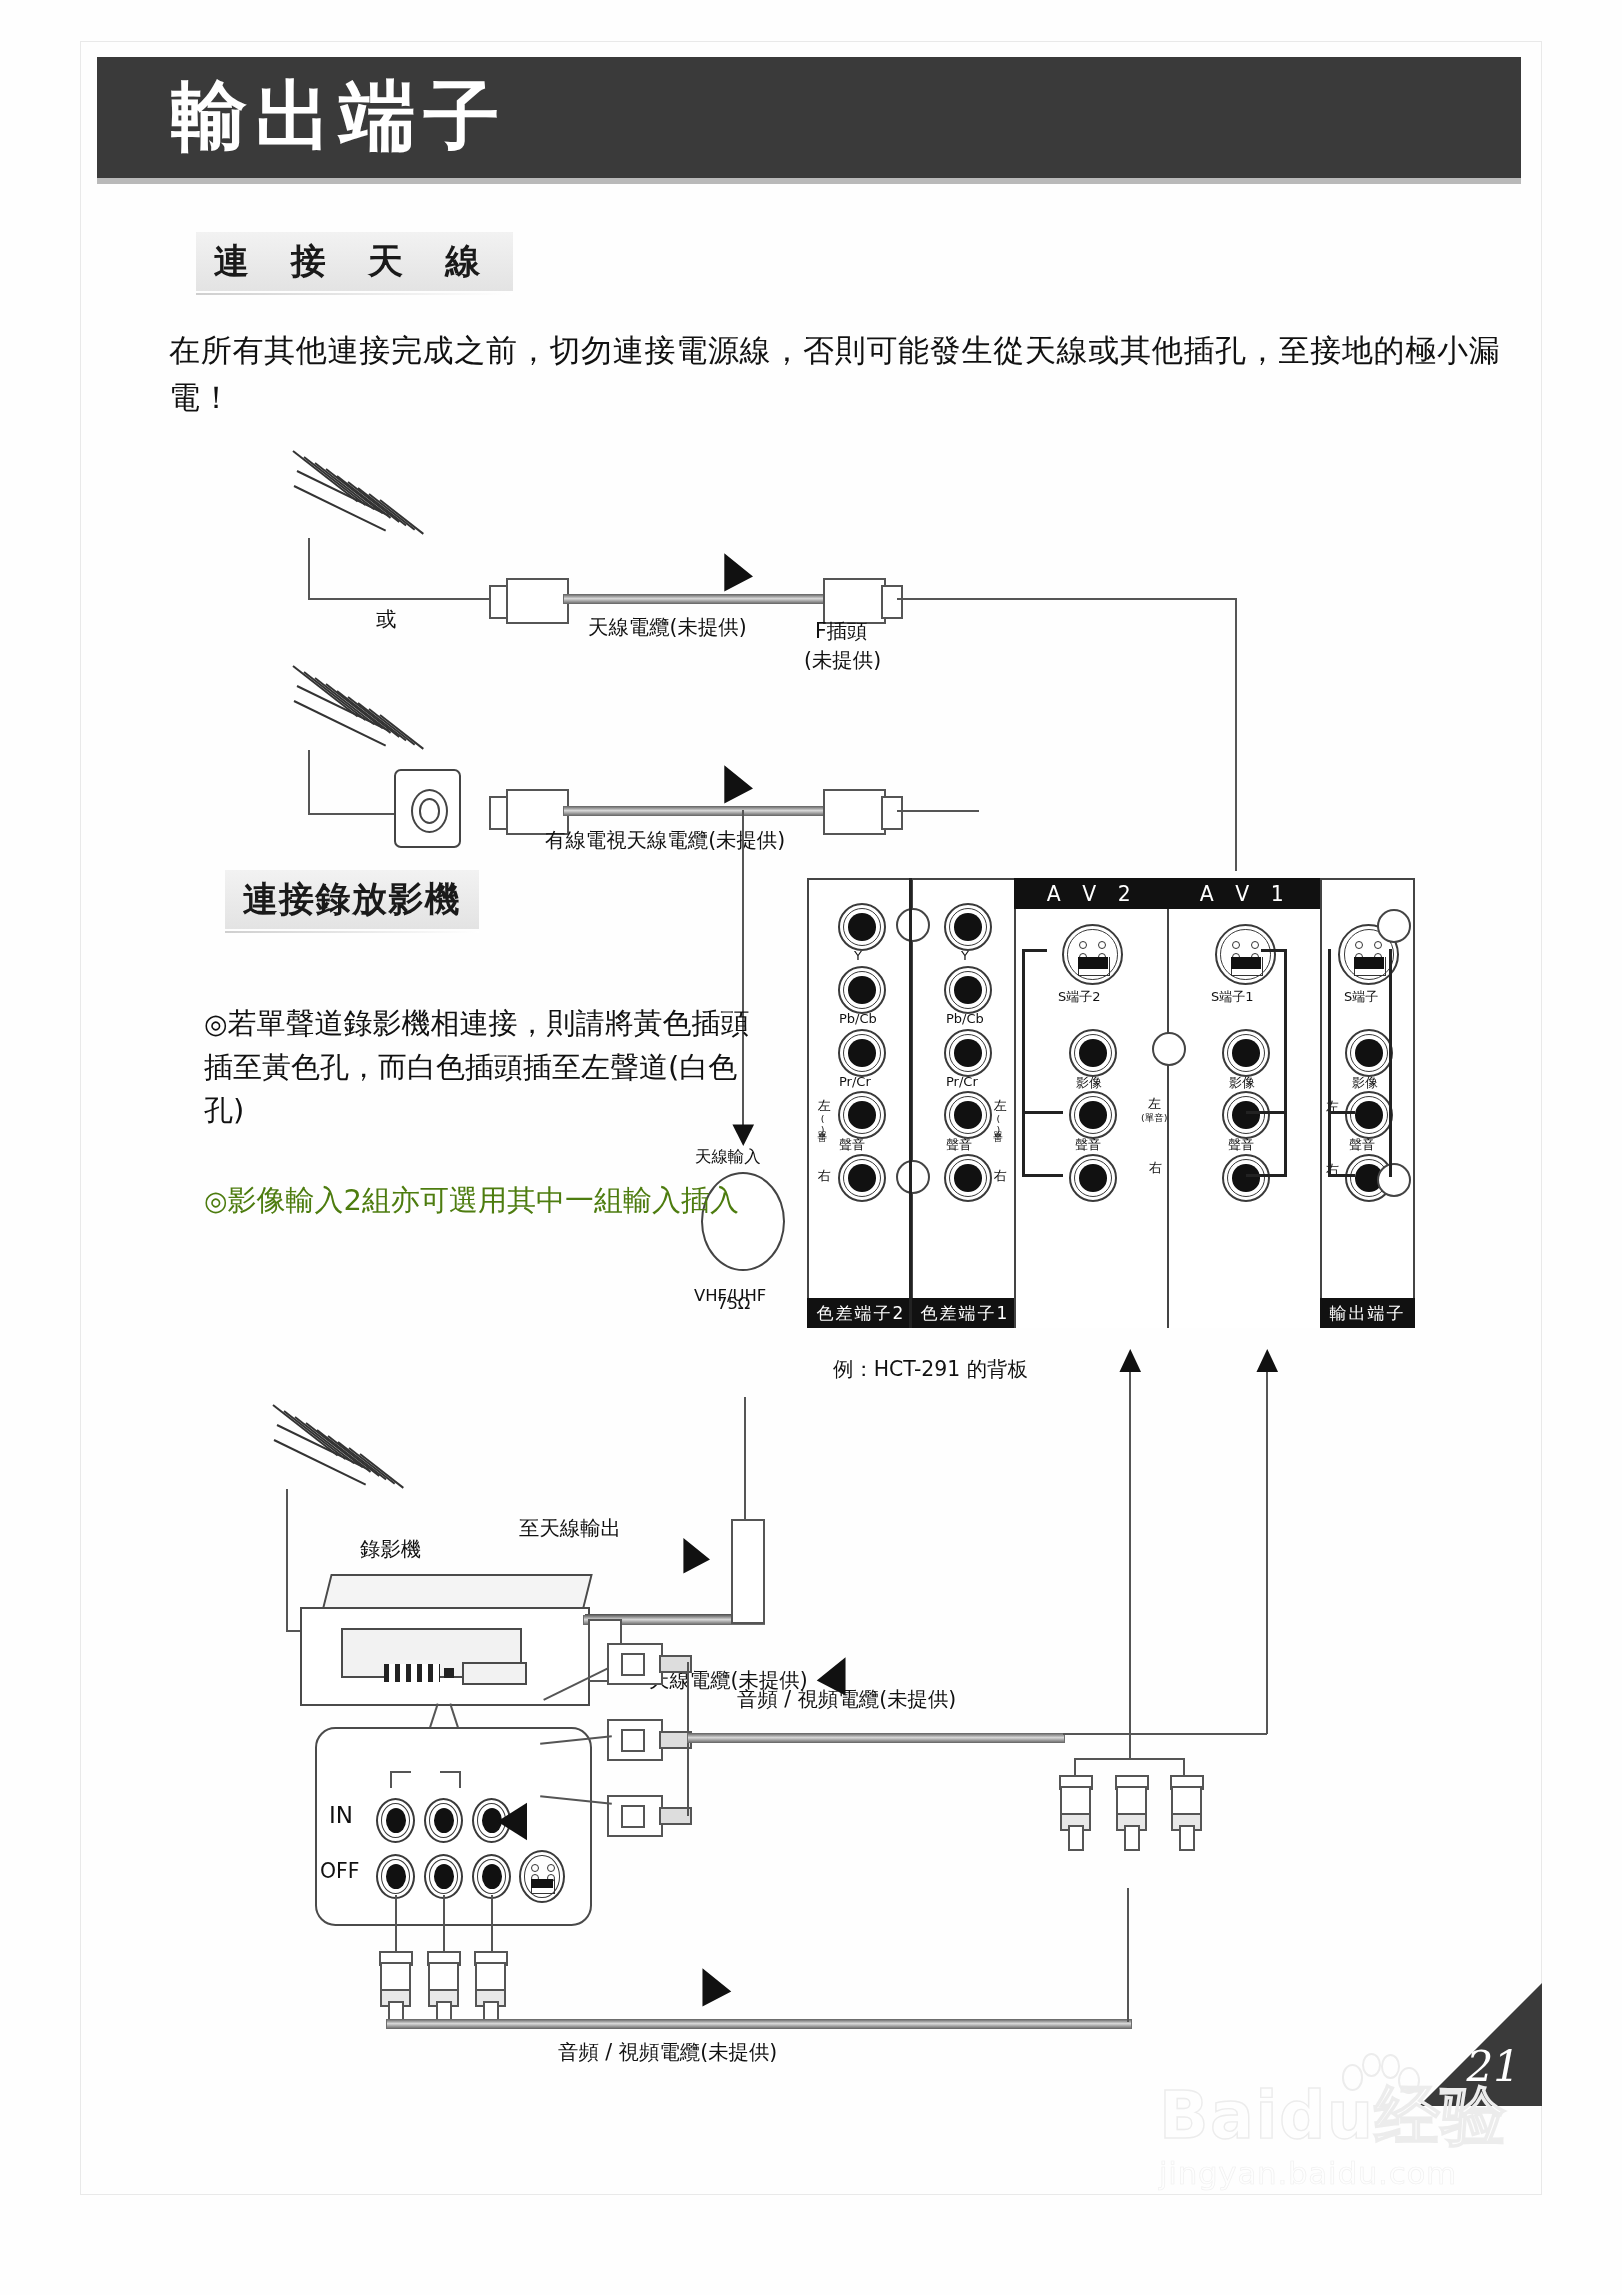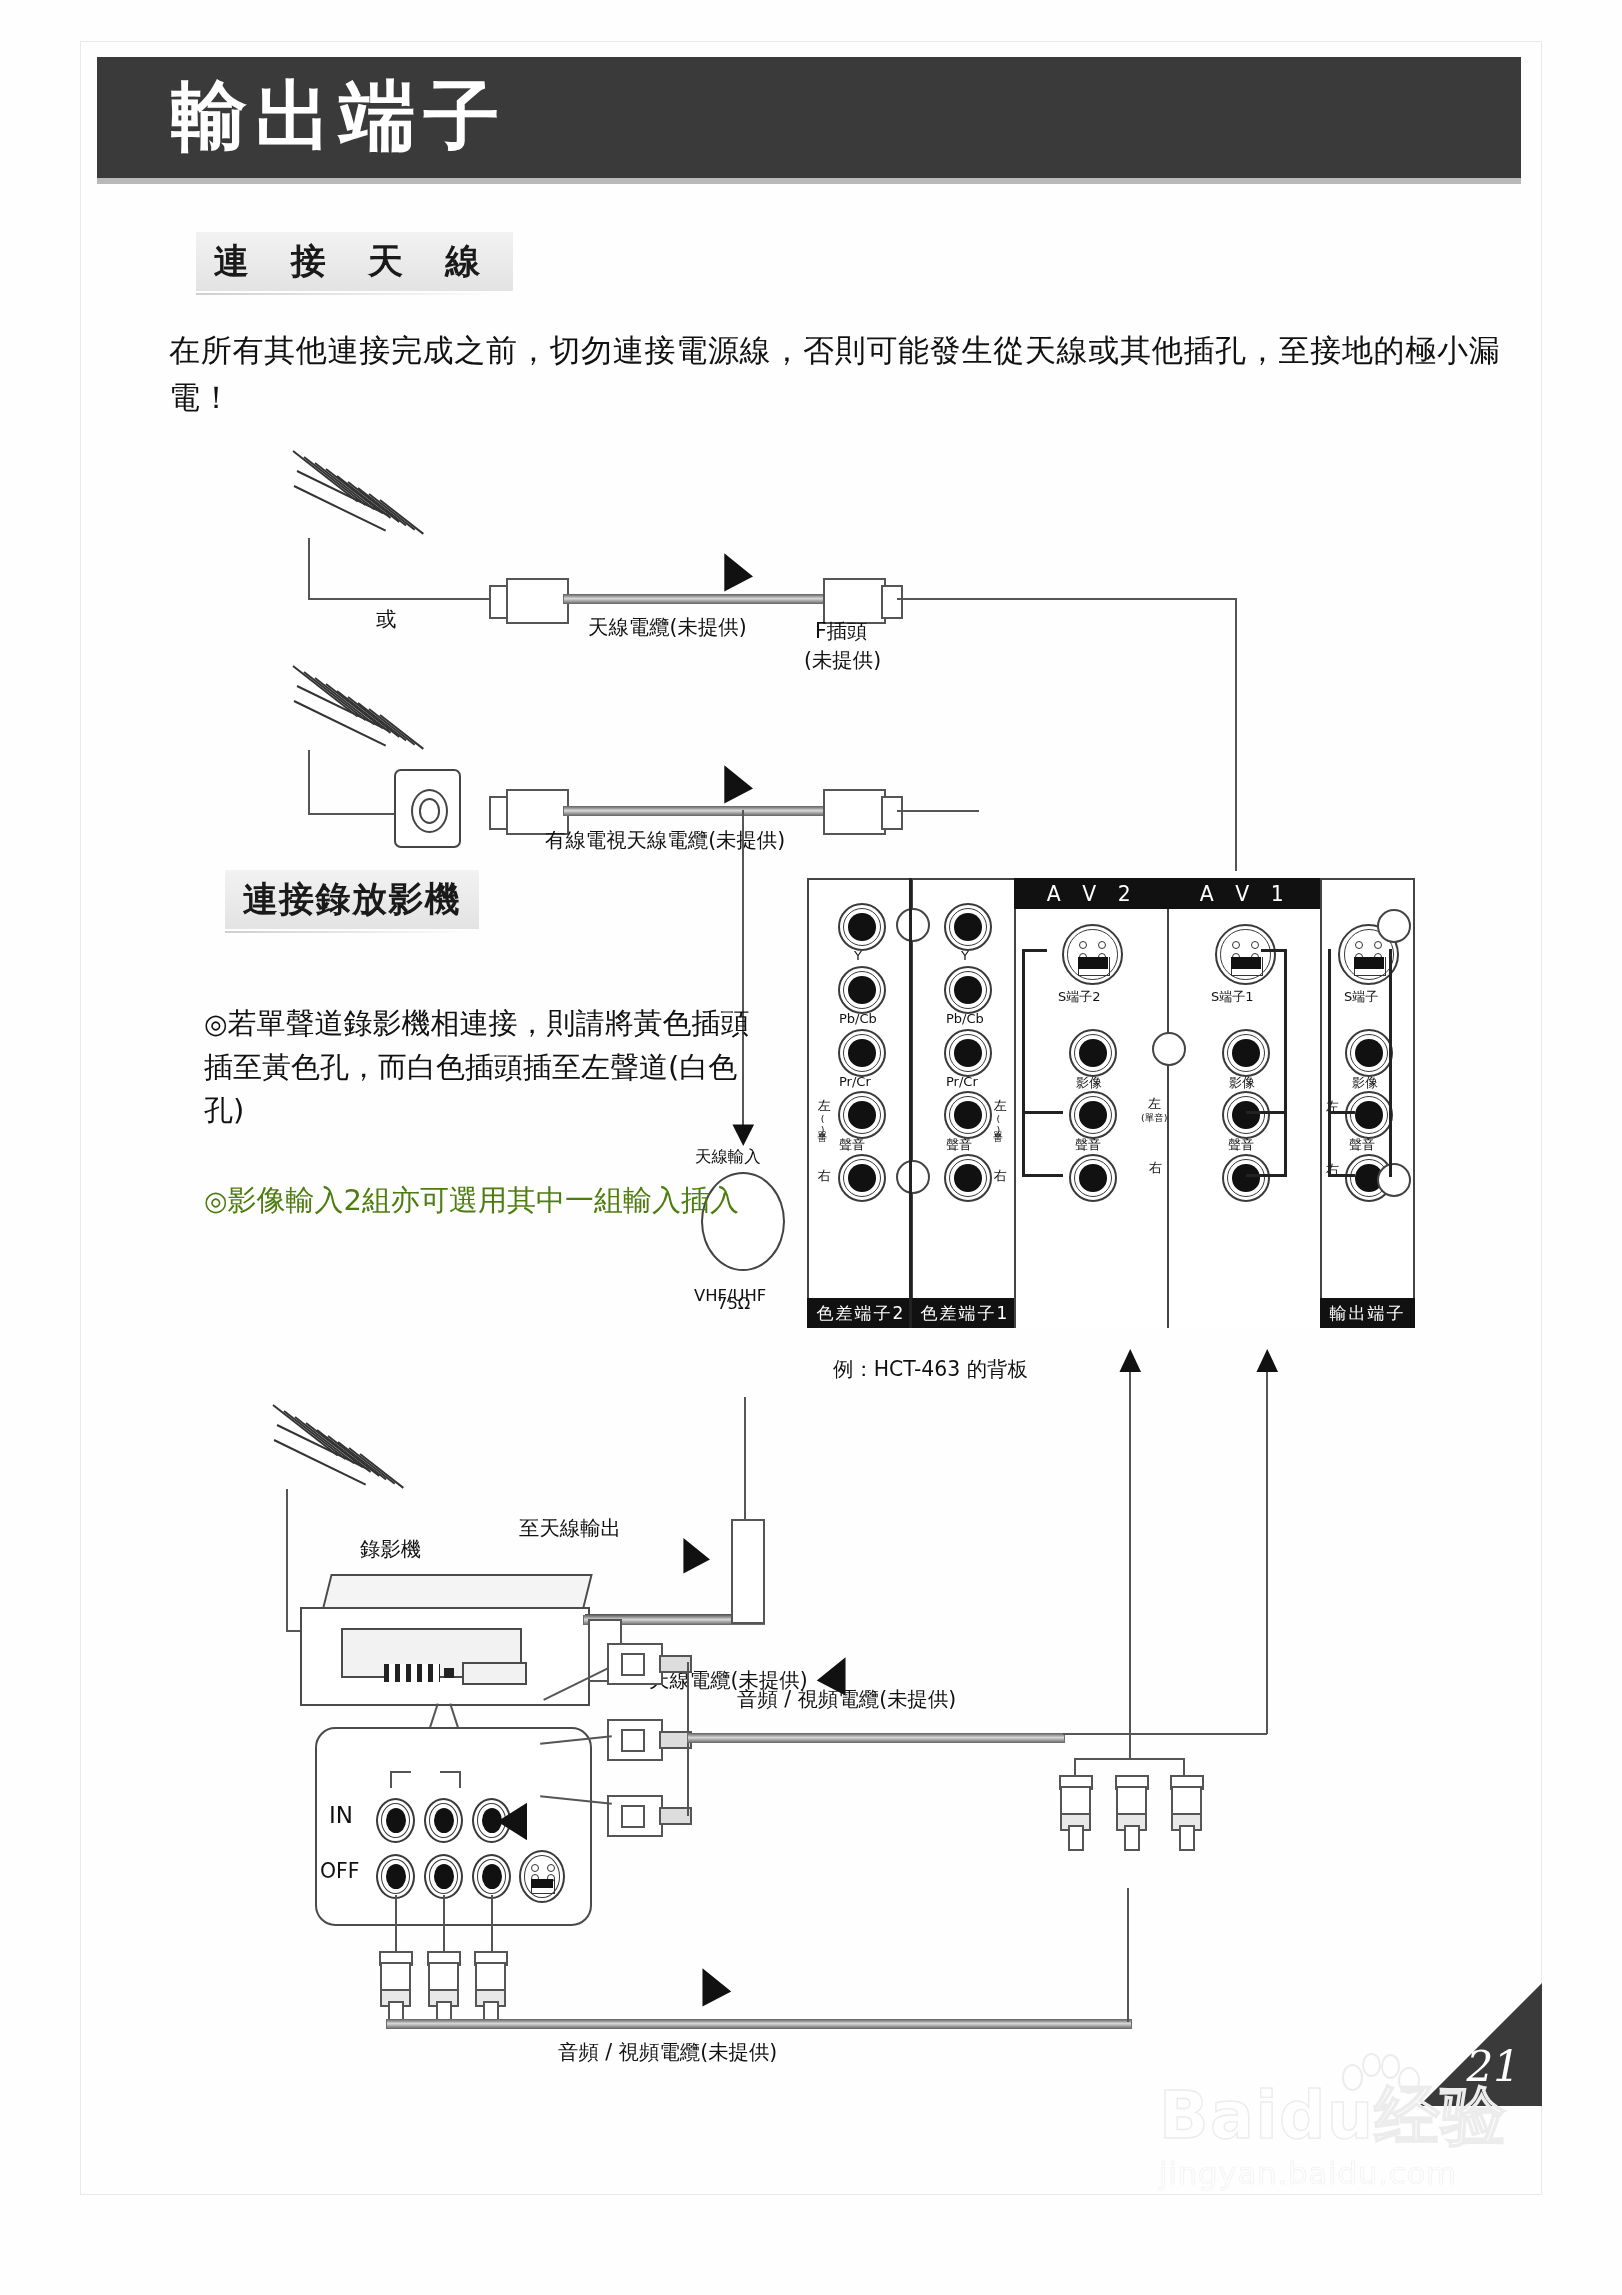--- a/index.html
+++ b/index.html
@@ -305,21 +305,21 @@
     <div class="pwire" style="left:454px;top:71px;width:26px;height:2.7px;"></div>
     <div class="pwire" style="left:439px;top:233px;width:41px;height:2.7px;"></div>
     <div class="pwire" style="left:439px;top:296px;width:41px;height:2.7px;"></div>
     <div class="pwire" style="left:521px;top:71px;width:2.7px;height:228px;"></div>
     <div class="pwire" style="left:521px;top:233px;width:27px;height:2.7px;"></div>
     <div class="pwire" style="left:521px;top:296px;width:27px;height:2.7px;"></div>
     <div class="pwire" style="left:582px;top:71px;width:2.7px;height:228px;"></div>
     <div class="pwire" style="left:102px;top:0px;width:2.7px;height:450px;"></div>
   </div>
 
-  <span class="lbl" style="left:833px;top:1355px;">例：HCT-463 的背板</span>
+  <span class="lbl" style="left:833px;top:1355px;">例：HCT-291 的背板</span>
 
   <div class="ant" id="ant3" style="left:273px;top:1404px;">
       <i style="left: 0px; top: 0px; width: 82px; transform: rotate(38deg);"></i>
       <i style="left: 11px; top: 6.1px; width: 78px; transform: rotate(38deg);"></i>
       <i style="left: 22px; top: 12.3px; width: 75px; transform: rotate(38deg);"></i>
       <i style="left: 33px; top: 18.4px; width: 72px; transform: rotate(38deg);"></i>
       <i style="left: 44px; top: 24.5px; width: 68px; transform: rotate(38deg);"></i>
       <i style="left: 55px; top: 31px; width: 65px; transform: rotate(38deg);"></i>
       <i style="left: 65px; top: 37px; width: 61px; transform: rotate(38deg);"></i>
       <i style="left: 76px; top: 43px; width: 58px; transform: rotate(38deg);"></i>

